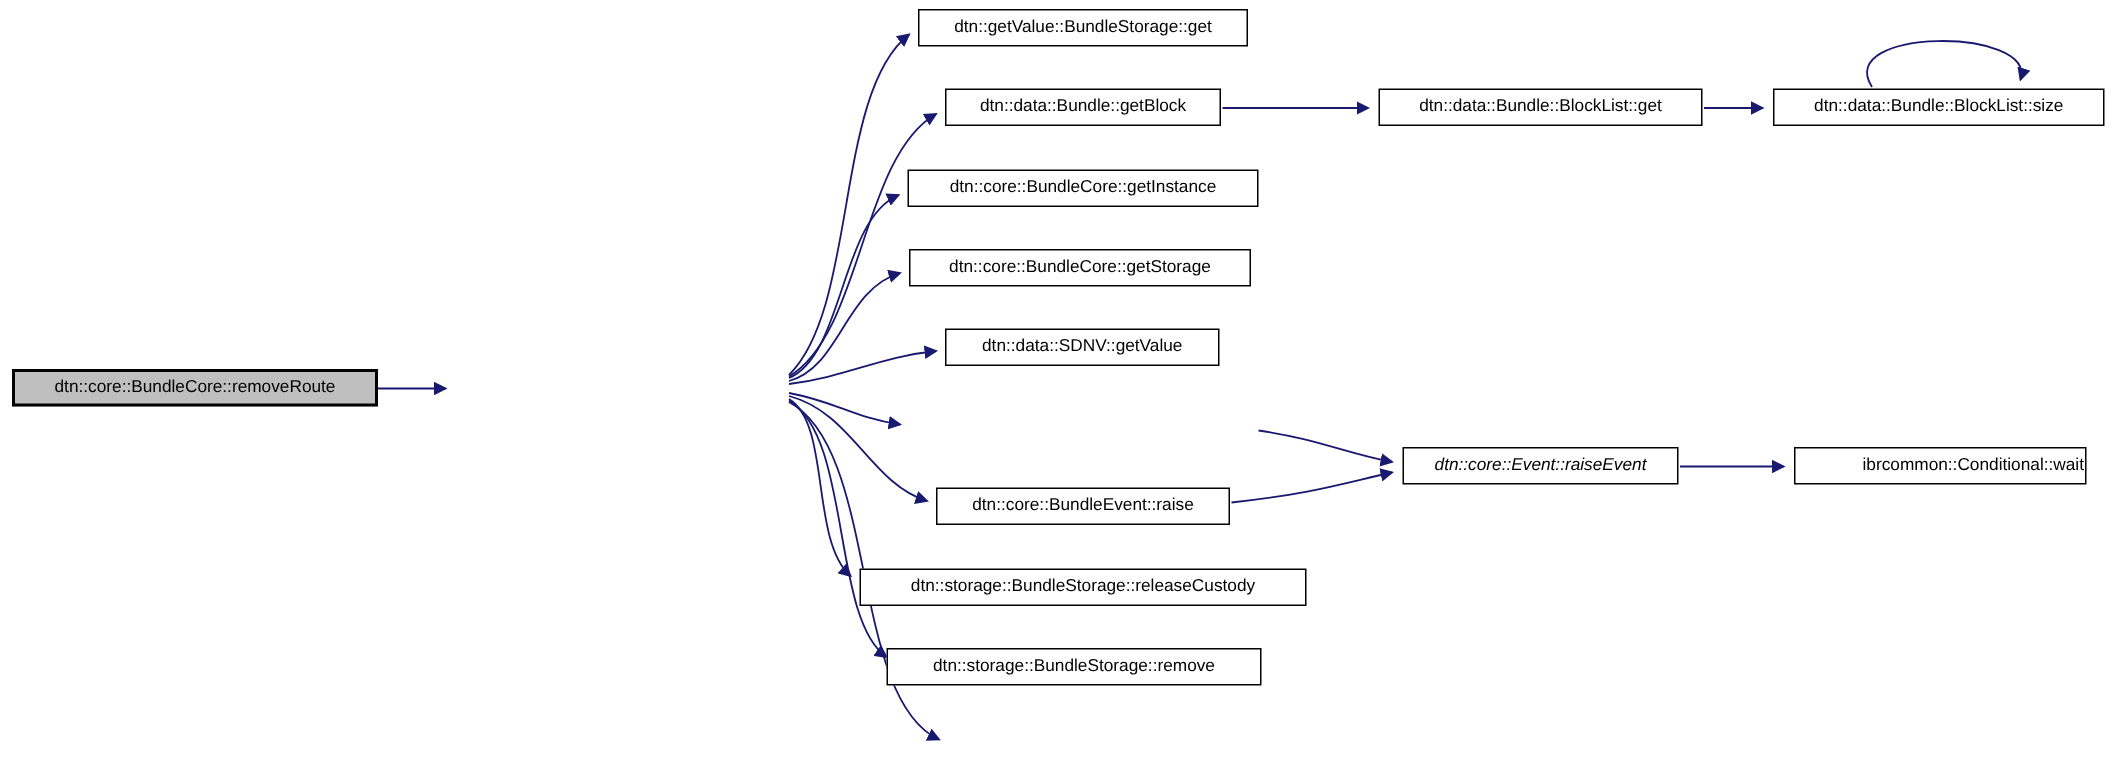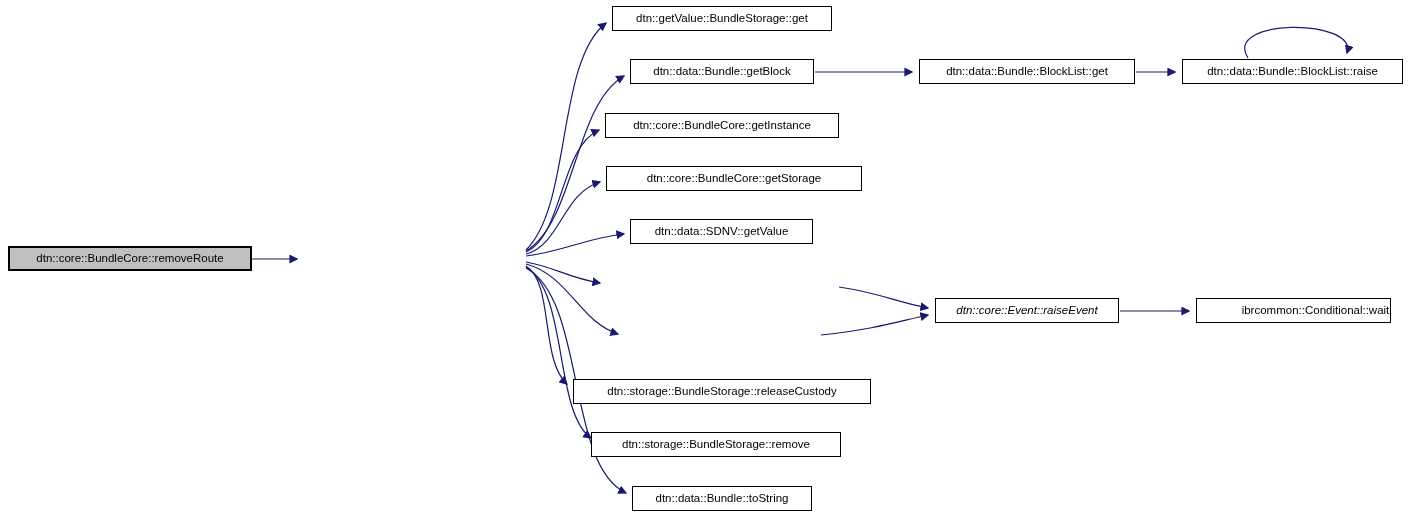--- a/index.html
+++ b/index.html
@@ -77,33 +77,33 @@
 
   <div class="node highlight" style="left:8px;top:246px;width:244px;">dtn::core::BundleCore::removeRoute</div>
 
 
   <div class="node" style="left:612px;top:6px;width:220px;">dtn::getValue::BundleStorage::get</div>
 
   <div class="node" style="left:630px;top:59px;width:184px;">dtn::data::Bundle::getBlock</div>
 
   <div class="node" style="left:605px;top:113px;width:234px;">dtn::core::BundleCore::getInstance</div>
 
-  <div class="node" style="left:606px;top:166px;width:256px;">dtn::core::BundleCore::getStorage</div>
+  <div class="node" style="left:606px;top:166px;width:228px;">dtn::core::BundleCore::getStorage</div>
 
   <div class="node" style="left:630px;top:219px;width:183px;">dtn::data::SDNV::getValue</div>
 
 
+  <div class="node" style="left:624px;top:325px;width:196px;">dtn::core::BundleEvent::raise</div>
 
   <div class="node" style="left:573px;top:379px;width:298px;">dtn::storage::BundleStorage::releaseCustody</div>
 
   <div class="node" style="left:591px;top:432px;width:250px;">dtn::storage::BundleStorage::remove</div>
 
-  <div class="node" style="left:632px;top:486px;width:180px;">dtn::data::Bundle::toString</div>
 
   <div class="node" style="left:919px;top:59px;width:216px;">dtn::data::Bundle::BlockList::get</div>
 
-  <div class="node" style="left:1182px;top:59px;width:221px;">dtn::data::Bundle::BlockList::raise</div>
+  <div class="node" style="left:1182px;top:59px;width:221px;">dtn::data::Bundle::BlockList::size</div>
 
   <div class="node" style="left:935px;top:298px;width:184px;font-style:italic;">dtn::core::Event::raiseEvent</div>
 
   <div class="node" style="left:1196px;top:298px;width:195px;padding-left:44px;">ibrcommon::Conditional::wait</div>
 
 </div>
 
 </body></html>

